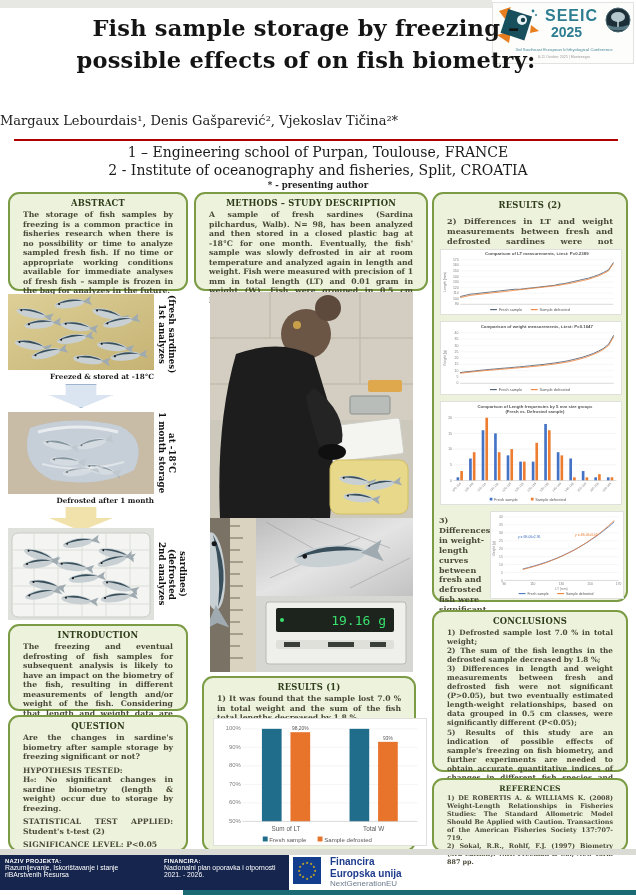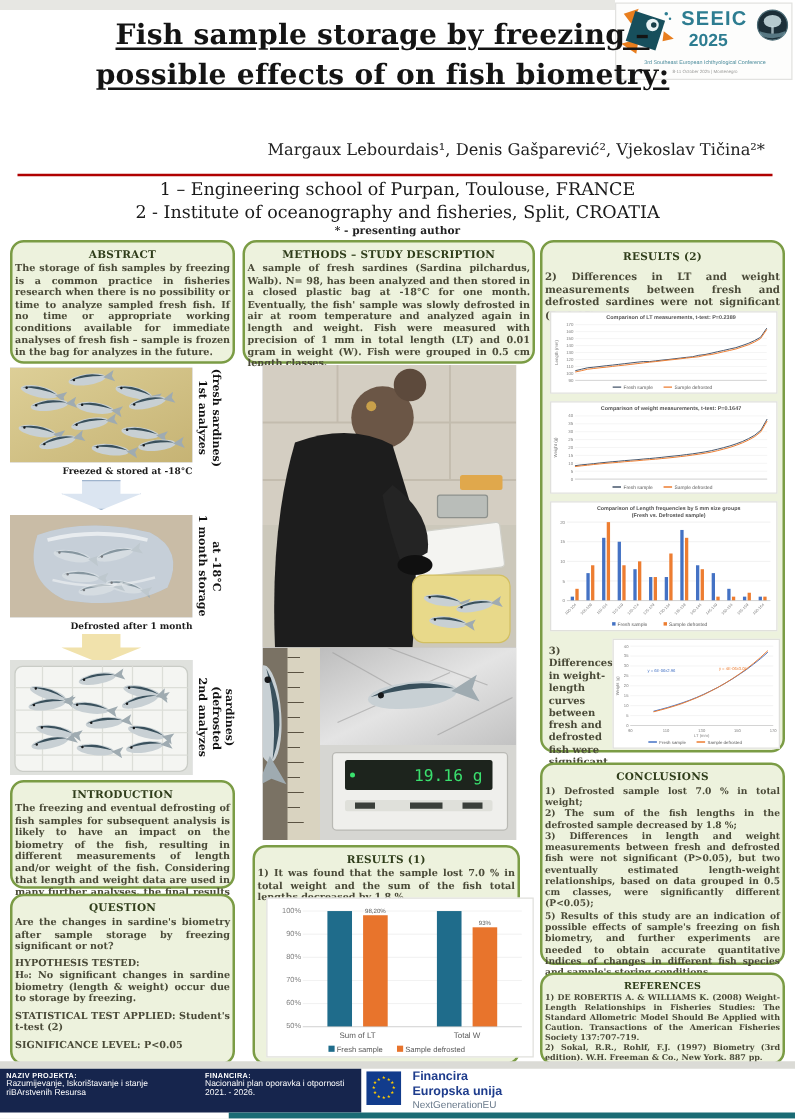--- a/index.html
+++ b/index.html
@@ -4,34 +4,34 @@
 <style>
   *{margin:0;padding:0;box-sizing:border-box}
   html,body{background:#e8e8e4}
   #poster{position:relative;width:636px;height:895px;background:#ffffff;overflow:hidden;
           font-family:"DejaVu Serif",serif;}
   .abs{position:absolute}
   
   .topband{position:absolute;left:0;top:0;width:492px;height:8px;background:#e7e7e3}
   .hdr-title{position:absolute;left:0;top:13px;width:612px}
   .tl{text-align:center;font-size:22.5px;font-weight:700;line-height:1.4;color:#141414;letter-spacing:.2px}
-  .tl span{text-decoration:underline;text-decoration-thickness:2px;text-underline-offset:3px}
-  .authors{position:absolute;left:0;top:113px;width:612px;text-align:right;font-size:13px;color:#222}
+  .tl span{text-decoration-thickness:2px;text-underline-offset:3px}
+  .authors{position:absolute;left:0;top:113px;width:612px;text-align:left;font-size:13px;color:#222}
   .redline{position:absolute;left:14px;top:139px;width:604px;height:2px;background:#b00000}
   .affil{position:absolute;left:0;width:636px;text-align:center;font-size:14px;color:#1a1a1a}
   .presenting{position:absolute;left:0;top:180px;width:636px;text-align:center;font-size:8.5px;font-weight:700;color:#222}
   
   .seeic{position:absolute;left:492px;top:2px;width:142px;height:62px;background:#fdfdfc;border:1px solid #e2e2e0;
          font-family:"Liberation Sans",sans-serif}
   .seeic-name{position:absolute;left:52px;top:4px;font-size:16px;font-weight:700;color:#2e7d91;letter-spacing:1px}
   .seeic-year{position:absolute;left:58px;top:21px;font-size:14px;font-weight:700;color:#2e7d91}
   .seeic-sub{position:absolute;left:0;top:44px;width:142px;text-align:center;font-size:4.3px;color:#4a8b9b}
   .seeic-dates{position:absolute;left:0;top:52px;width:142px;text-align:center;font-size:3.6px;color:#9a9a98}
   
-  .box{position:absolute;border:2px solid #7b9c45;border-radius:11px;background:#edf2dd;padding:4px 2px}
+  .box{position:absolute;border:2px solid #7b9c45;border-radius:11px;background:#edf2dd;padding:4px 13px}
   .box h3{font-size:8.4px;font-weight:700;text-align:center;color:#2f3d1a;margin-bottom:2px;letter-spacing:.2px}
   .box p{font-size:7.7px;font-weight:700;color:#4a4a38;text-align:justify;line-height:1.24}
   .blue{color:#2e75b6}
   
   .photo{position:absolute;overflow:hidden;background:#ccc}
   .photo svg{display:block;width:100%;height:100%}
   .cap{position:absolute;font-size:7.2px;font-weight:700;color:#1d1d1d;text-align:right}
   .side{position:absolute;writing-mode:vertical-lr;text-orientation:mixed;font-size:8.8px;font-weight:700;
         color:#111;text-align:center;line-height:1.2}
   .arrow{position:absolute;width:64px;height:24px;

